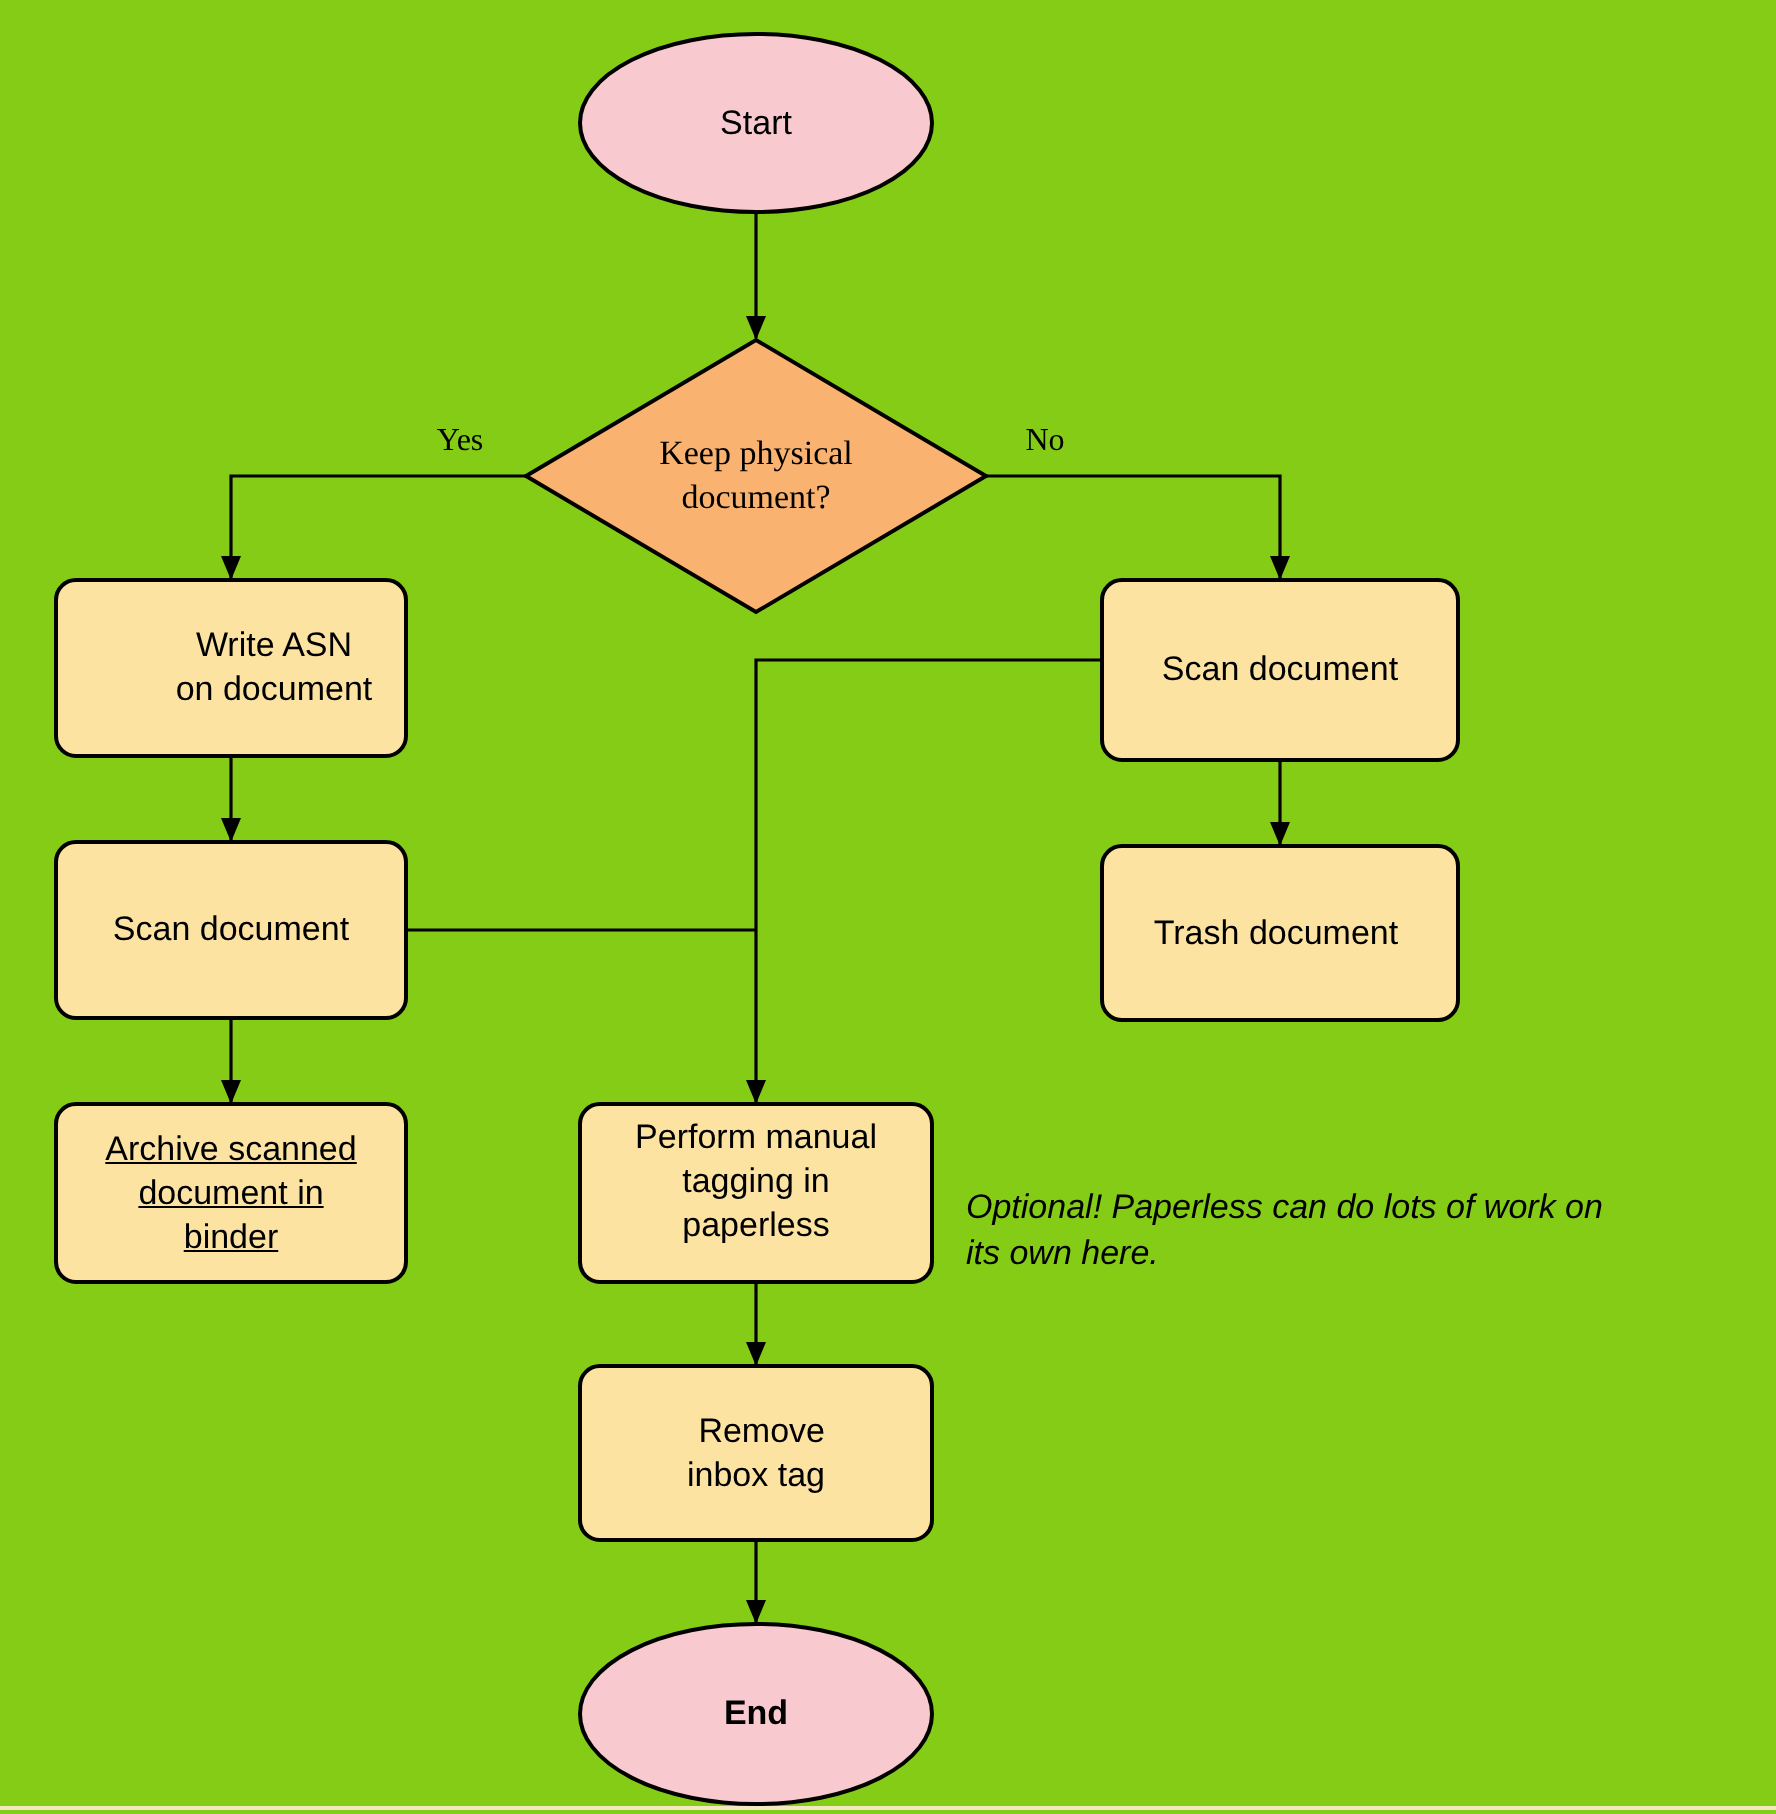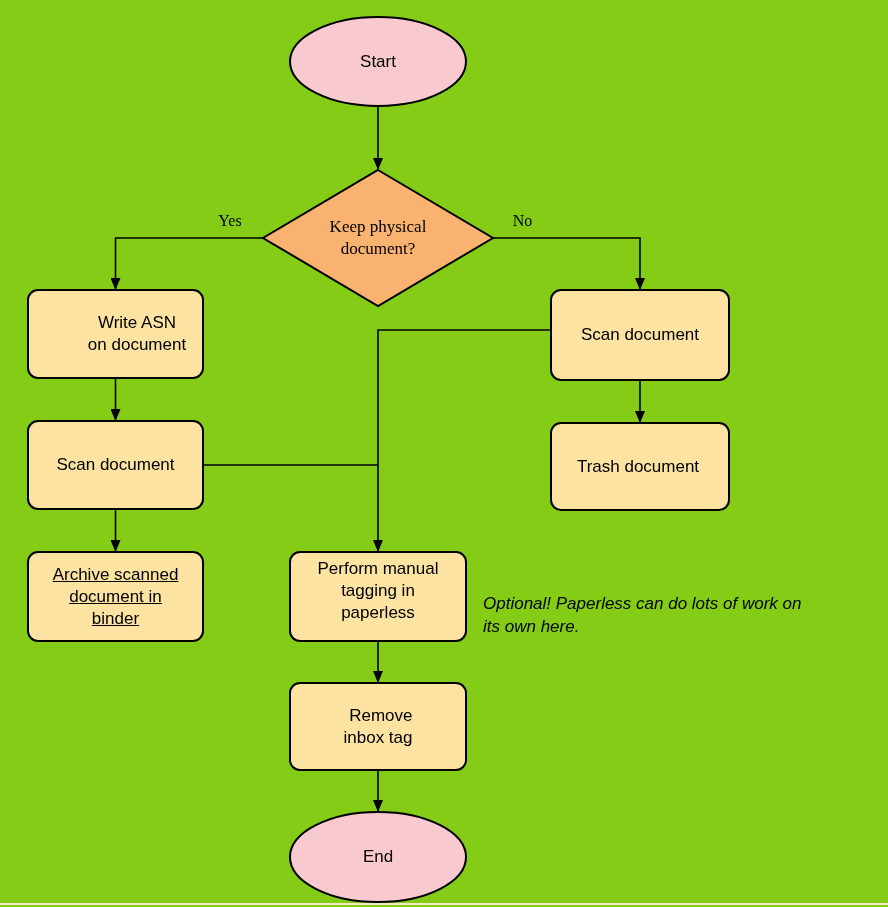--- a/index.html
+++ b/index.html
@@ -127,21 +127,21 @@
 
   <div class="node-label" style="left:549px; top:423px; width:178px; height:87px;">Trash document</div>
 
   <div class="node-label" style="left:290px; top:552px; width:176px; height:78px;">Perform manual
 tagging in
 paperless</div>
 
   <div class="node-label" style="left:290px; top:683px; width:176px; height:87px;text-align:right;">Remove
 inbox tag</div>
 
-  <div class="node-label" style="left:290px; top:812px; width:176px; height:90px;">End</div>
+  <div class="node-label" style="left:290px; top:812px; width:176px; height:90px;font-weight:bold;">End</div>
 
   <div class="edge-label" style="left:200px; top:209px; width:60px; height:24px;">Yes</div>
 
   <div class="edge-label" style="left:495px; top:209px; width:55px; height:24px;">No</div>
 
   <div class="annotation" style="left:483px; top:592px; width:400px;">Optional! Paperless can do lots of work on
 its own here.</div>
 
   <div class="bottom-divider"></div>
 

